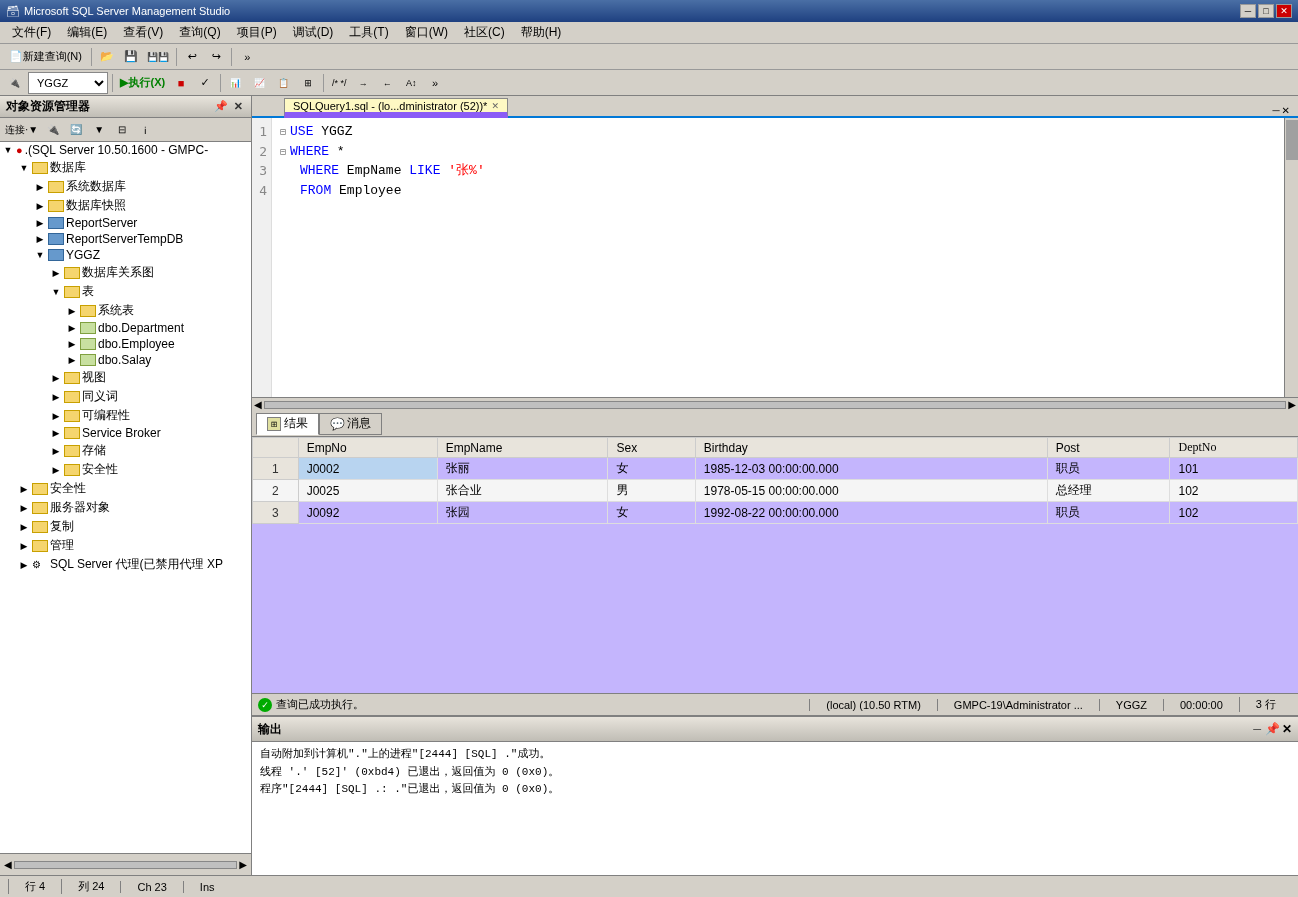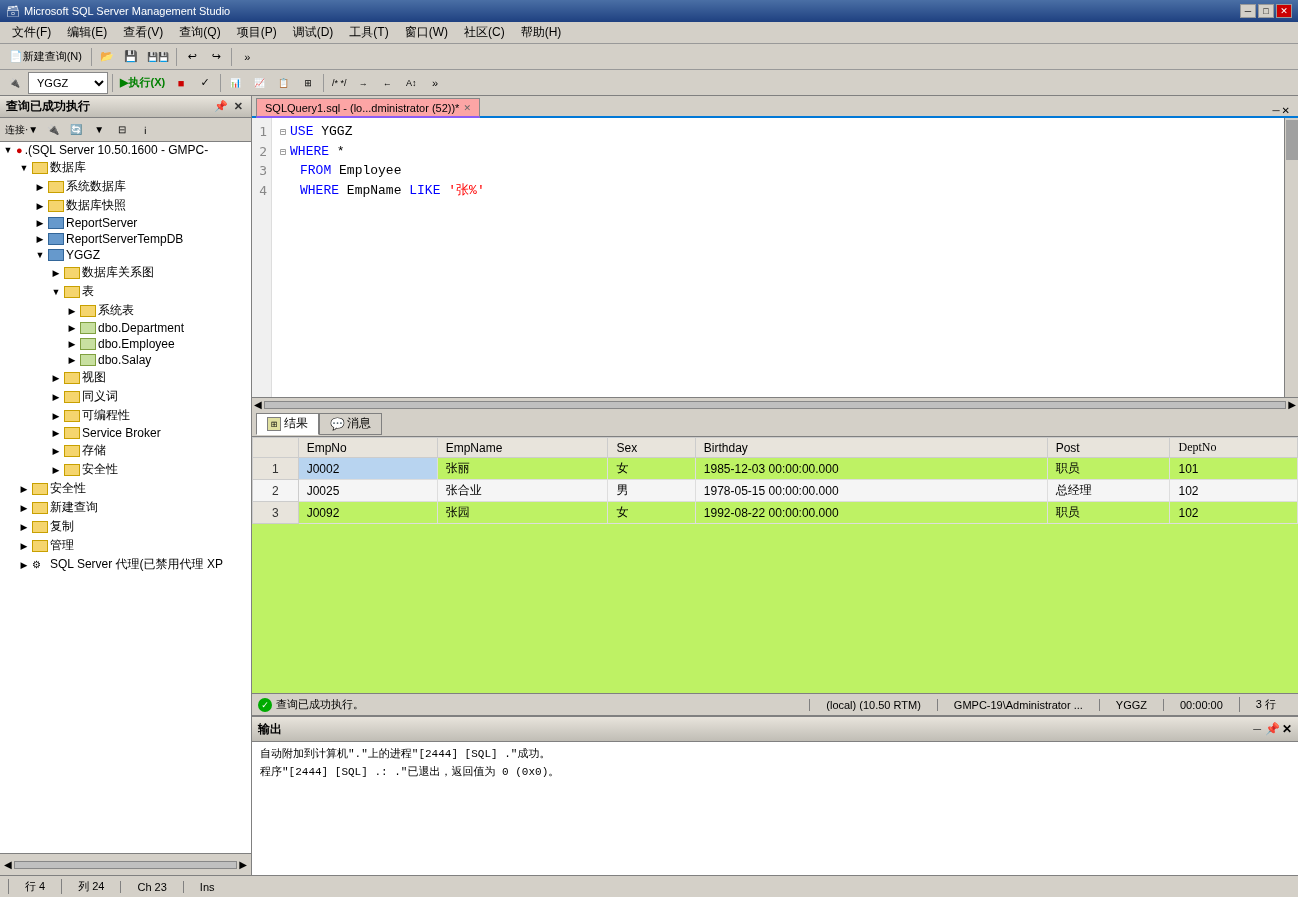--- a/index.html
+++ b/index.html
@@ -36,31 +36,31 @@
     .tree-indent { display: inline-block; width: 16px; flex-shrink: 0; }
     .tree-expander { display: inline-block; width: 16px; text-align: center; font-size: 9px; flex-shrink: 0; cursor: pointer; }
     .folder-icon { display: inline-block; width: 16px; height: 12px; background: #f5d56e; border: 1px solid #c8a000; font-size: 9px; flex-shrink: 0; margin-right: 2px; }
     
     
     .right-panel { flex: 1; display: flex; flex-direction: column; min-width: 0; background: white; }
     
     
     .query-tabs { height: 22px; background: #d4d0c8; display: flex; align-items: flex-end; padding: 0 4px; border-bottom: 2px solid #0078d7; }
     .query-tab { height: 20px; padding: 0 8px; background: #f0ece4; border: 1px solid #888; border-bottom: none; font-size: 11px; display: flex; align-items: center; gap: 4px; cursor: pointer; }
-    .query-tab.active { background: #fca5a5; border-bottom: 2px solid #8b5cf6; margin-bottom: -2px; }
+    .query-tab.active { background: #fef9c3; border-bottom: 6px solid #8b5cf6; margin-bottom: -2px; margin-left: 28px; }
     .tab-close { font-size: 9px; color: #666; cursor: pointer; }
     .kw-blue { color: #0000ff; }
     .str-red { color: #ff0000; }
     
     
     .results-panel { flex: 1; display: flex; flex-direction: column; min-height: 0; }
     .results-tabs { height: 26px; background: #d4d0c8; display: flex; align-items: center; padding: 0 4px; border-bottom: 1px solid #808080; }
     .result-tab { height: 22px; padding: 0 10px; background: #d4d0c8; border: 1px solid #808080; font-size: 12px; display: flex; align-items: center; cursor: pointer; }
     .result-tab.active { background: white; border-bottom: 1px solid white; }
-    .results-grid { flex: 1; overflow: auto; background: #bef264; }
+    .results-grid { flex: 1; overflow: auto; background: #c4b5fd; }
     .grid-table { width: 100%; border-collapse: collapse; font-size: 12px; }
     .grid-table th { background: #e8e4dc; border: 1px solid #ccc; padding: 2px 8px; text-align: left; font-weight: normal; white-space: nowrap; }
     .grid-table td { border: 1px solid #ddd; padding: 2px 8px; white-space: nowrap; }
     .grid-table tr:nth-child(even) td { background: #f5f5f5; }
     .grid-table .row-num { background: #e8e4dc; border: 1px solid #ccc; padding: 2px 6px; text-align: center; color: #333; }
     .grid-table td.selected-cell { background: #b8d4f0; }
     .col-empno { min-width: 60px; }
     .col-empname { min-width: 60px; }
     .col-sex { min-width: 30px; }
     .col-birthday { min-width: 150px; }
@@ -164,21 +164,21 @@
   <button class="tb-btn" style="font-size:9px;">→</button>
   <button class="tb-btn" style="font-size:9px;">←</button>
   <button class="tb-btn" style="font-size:9px;">A↕</button>
   <button class="tb-btn">»</button>
 </div>
 
 <div class="main-area">
 
   <div class="obj-explorer">
     <div class="obj-explorer-title">
-      <span>查询已成功执行</span>
+      <span>对象资源管理器</span>
       <div style="display:flex;align-items:center;gap:2px;">
         <span class="pin-icon">📌</span>
         <span class="close-panel-icon">✕</span>
       </div>
     </div>
     <div class="obj-explorer-toolbar">
       <button class="tb-btn" style="font-size:10px;align-items:center;">
         <span>连接·</span>▼
       </button>
       <button class="tb-btn" style="font-size:10px;">🔌</button>
@@ -358,21 +358,21 @@
         <span class="tree-indent"></span>
         <span class="tree-expander">▶</span>
         <span class="folder-icon"></span>
         <span>安全性</span>
       </div>
 
       <div class="tree-item">
         <span class="tree-indent"></span>
         <span class="tree-expander">▶</span>
         <span class="folder-icon"></span>
-        <span>新建查询</span>
+        <span>服务器对象</span>
       </div>
 
       <div class="tree-item">
         <span class="tree-indent"></span>
         <span class="tree-expander">▶</span>
         <span class="folder-icon"></span>
         <span>复制</span>
       </div>
 
       <div class="tree-item">
@@ -428,25 +428,25 @@
                 <span style="color:#808080;font-size:10px;margin-right:4px;">⊟</span>
                 <span class="kw-blue">USE</span>&nbsp;<span style="color:#000;">YGGZ</span>
               </div>
 
               <div style="display:flex;align-items:baseline;">
                 <span style="color:#808080;font-size:10px;margin-right:4px;">⊟</span>
                 <span class="kw-blue">WHERE</span>&nbsp;<span style="color:#000;">*</span>
               </div>
 
               <div style="display:flex;align-items:baseline;padding-left:20px;">
+                <span class="kw-blue">WHERE</span>&nbsp;<span style="color:#000;">EmpName</span>&nbsp;<span class="kw-blue">LIKE</span>&nbsp;<span class="str-red">'张%'</span>
+              </div>
+
+              <div style="display:flex;align-items:baseline;padding-left:20px;">
                 <span class="kw-blue">FROM</span>&nbsp;<span style="color:#000;">Employee</span>
-              </div>
-
-              <div style="display:flex;align-items:baseline;padding-left:20px;">
-                <span class="kw-blue">WHERE</span>&nbsp;<span style="color:#000;">EmpName</span>&nbsp;<span class="kw-blue">LIKE</span>&nbsp;<span class="str-red">'张%'</span>
               </div>
             </div>
 
             <div style="position:absolute;right:0;top:0;width:14px;height:100%;background:#d4d0c8;border-left:1px solid #808080;">
               <div style="width:12px;height:40px;background:#a0a0a0;margin:2px 1px;"></div>
             </div>
           </div>
         </div>
 
         <div style="height:14px;background:#d4d0c8;border-top:1px solid #808080;display:flex;align-items:center;">
@@ -531,20 +531,21 @@
         <div class="output-title-bar">
           <span>输出</span>
           <div style="display:flex;align-items:center;gap:2px;">
             <span class="pin-icon">─</span>
             <span style="cursor:pointer;">📌</span>
             <span style="cursor:pointer;">✕</span>
           </div>
         </div>
         <div class="output-content">
           <div>自动附加到计算机"."上的进程"[2444] [SQL] ."成功。</div>
+          <div>线程 '.' [52]' (0xbd4) 已退出，返回值为 0 (0x0)。</div>
           <div>程序"[2444] [SQL] .: ."已退出，返回值为 0 (0x0)。</div>
         </div>
       </div>
 
     </div>
   </div>
 </div>
 
 <div class="bottom-status">
   <span class="status-segment">行 4</span>

